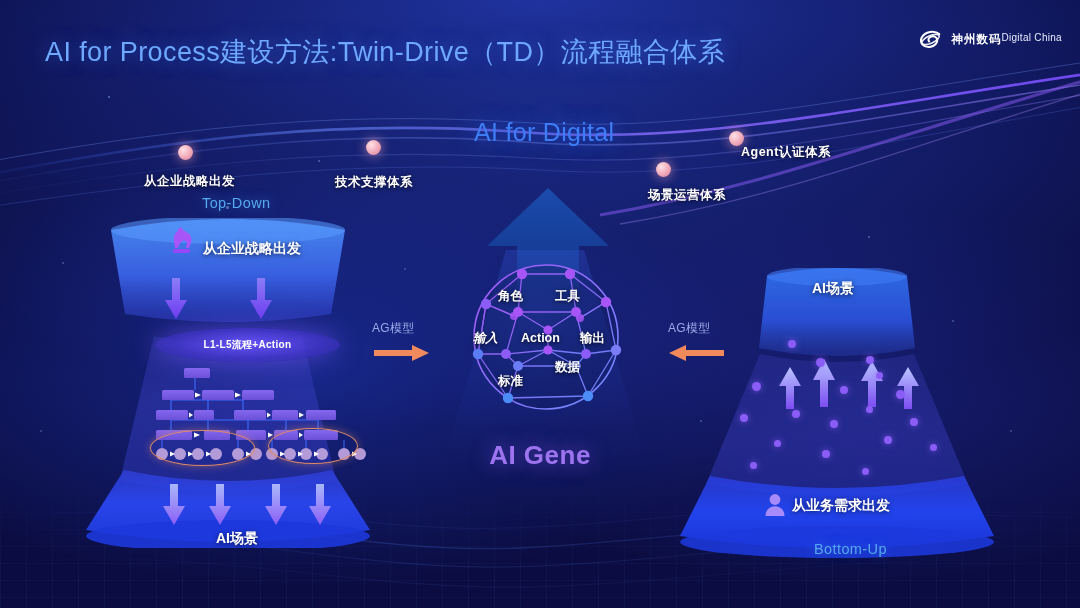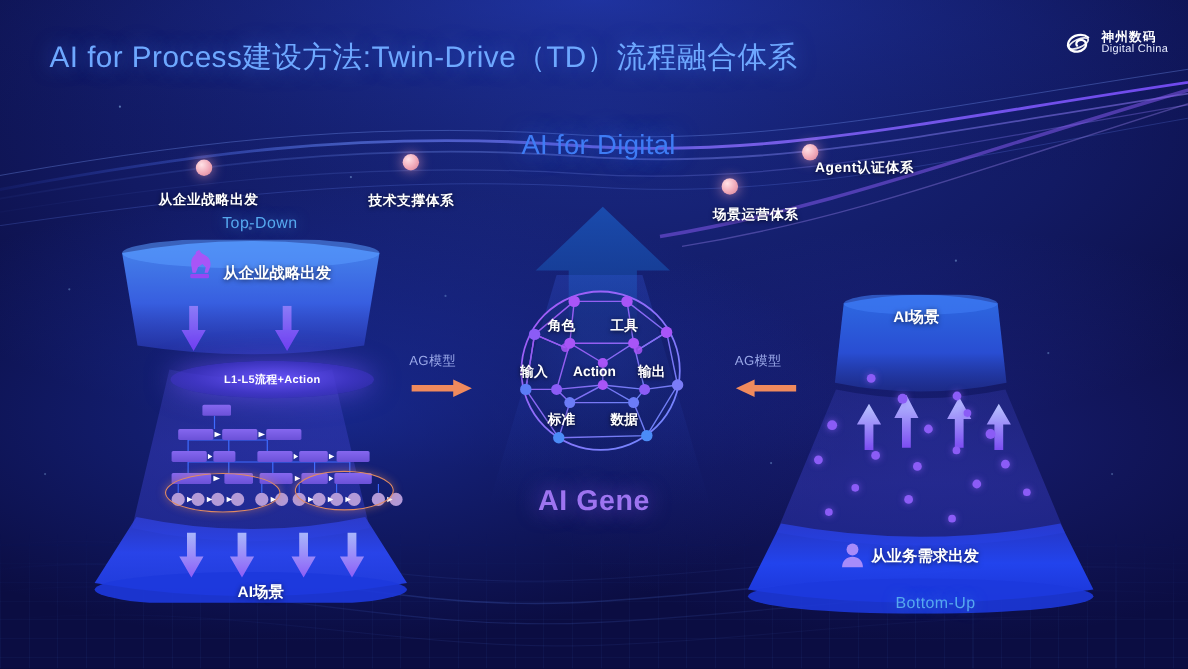--- a/index.html
+++ b/index.html
@@ -35,21 +35,21 @@
   .title {
     position:absolute; left:45px; top:34px;
     font-size:27px; letter-spacing:.4px; font-weight:400;
     color:#6ea8ff;
     text-shadow:0 0 18px rgba(70,130,255,.55);
     white-space:nowrap;
   }
   
   .logo { position:absolute; right:18px; top:26px; display:flex; align-items:center; gap:7px; }
   .logo-mark { width:27px; height:27px; }
-  .logo-text { display:flex; flex-direction:column; line-height:1.05; }
+  .logo-text { display:flex; flex-direction:row; line-height:1.05; }
   .logo-cn { font-size:11.5px; color:#ffffff; font-weight:700; letter-spacing:1px; }
   .logo-en { font-size:10px; color:#e8ecff; letter-spacing:.3px; }
 
   
   .node-dot {
     position:absolute; width:15px; height:15px; border-radius:50%;
     background:radial-gradient(circle at 35% 32%, #ffe2e6 0%, #f0a8b8 55%, #d07f97 100%);
     box-shadow:0 0 12px rgba(255,170,195,.7);
   }
   .arc-label {
@@ -258,25 +258,25 @@
         <circle cx="58" cy="108" r="5" fill="#6b7cf7"></circle>
         <circle cx="116" cy="108" r="5" fill="#6b7cf7"></circle>
         <circle cx="88" cy="72" r="4.6"></circle>
         <circle cx="88" cy="92" r="4.6"></circle>
         <circle cx="120" cy="60" r="4" opacity="0.85"></circle>
         <circle cx="54" cy="58" r="4" opacity="0.85"></circle>
       </g>
     </svg>
     <span class="node-label" style="left:38px;top:30px;">角色</span>
     <span class="node-label" style="left:95px;top:30px;">工具</span>
-    <span class="node-label" style="left:13px;top:72px;">输入</span>
+    <span class="node-label" style="left:13px;top:72px;font-style:italic;">输入</span>
     <span class="node-label" style="left:61px;top:73px;">Action</span>
     <span class="node-label" style="left:120px;top:72px;">输出</span>
     <span class="node-label" style="left:38px;top:115px;">标准</span>
-    <span class="node-label" style="left:95px;top:115px;">数据</span>
+    <span class="node-label" style="left:95px;top:101px;">数据</span>
   </div>
 
   <div class="ai-gene">AI Gene</div>
 
   <div class="ag-label" style="left:372px;top:320px;">AG模型</div>
   <svg class="ag-arrow" style="left:374px;top:344px;" width="56" height="18" viewBox="0 0 56 18">
     <path d="M0,6 L38,6 L38,1 L55,9 L38,17 L38,12 L0,12 Z" fill="#f08a5d"></path>
   </svg>
 
   <div class="ag-label" style="left:668px;top:320px;">AG模型</div>

